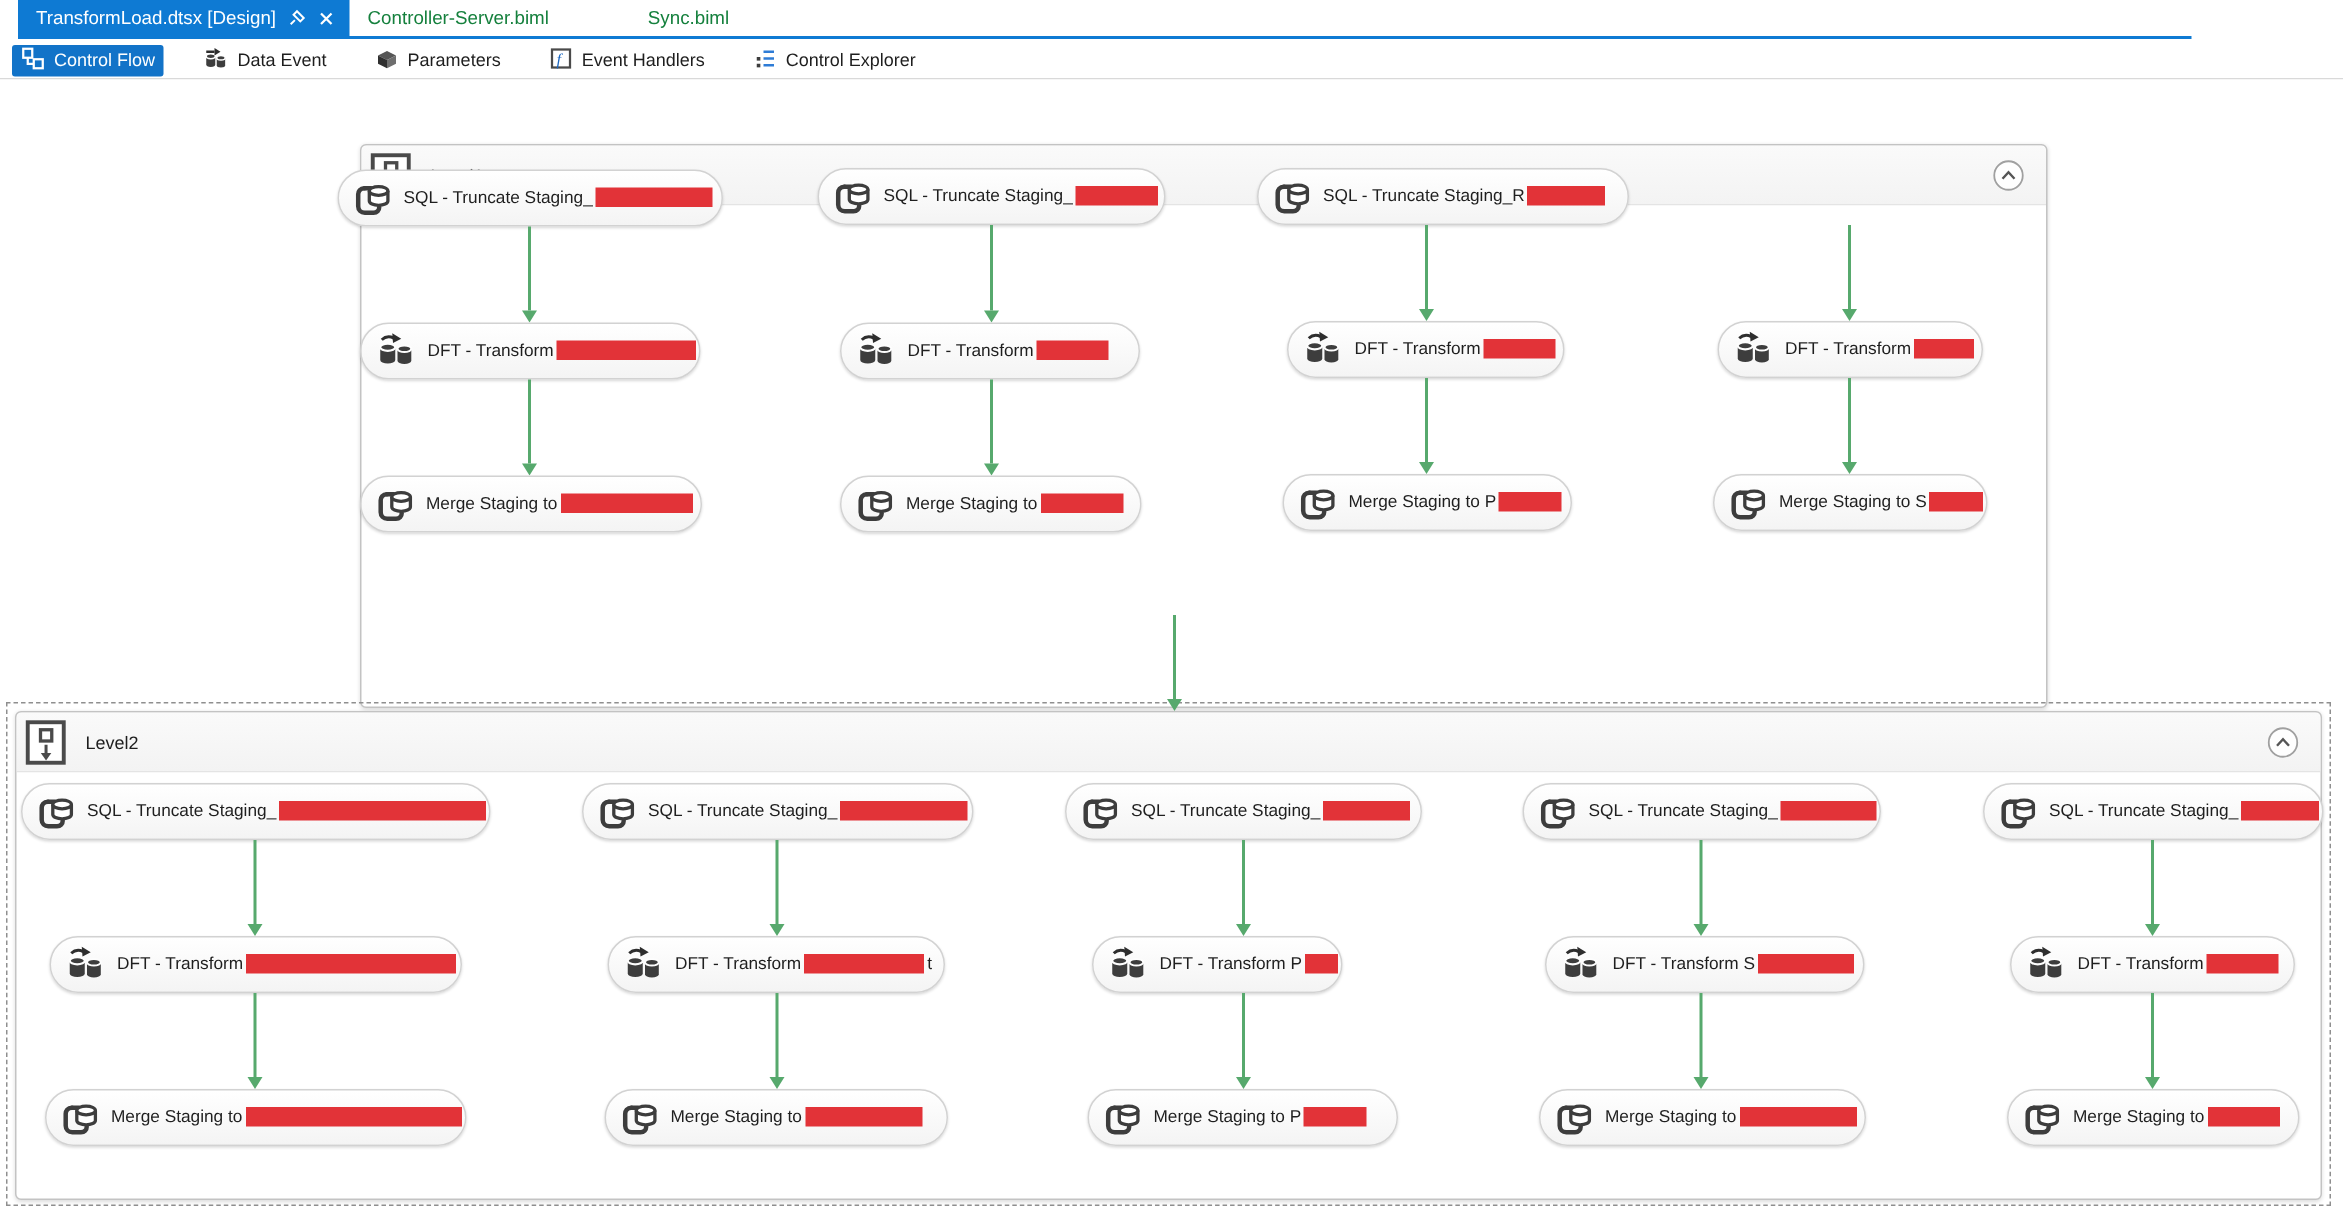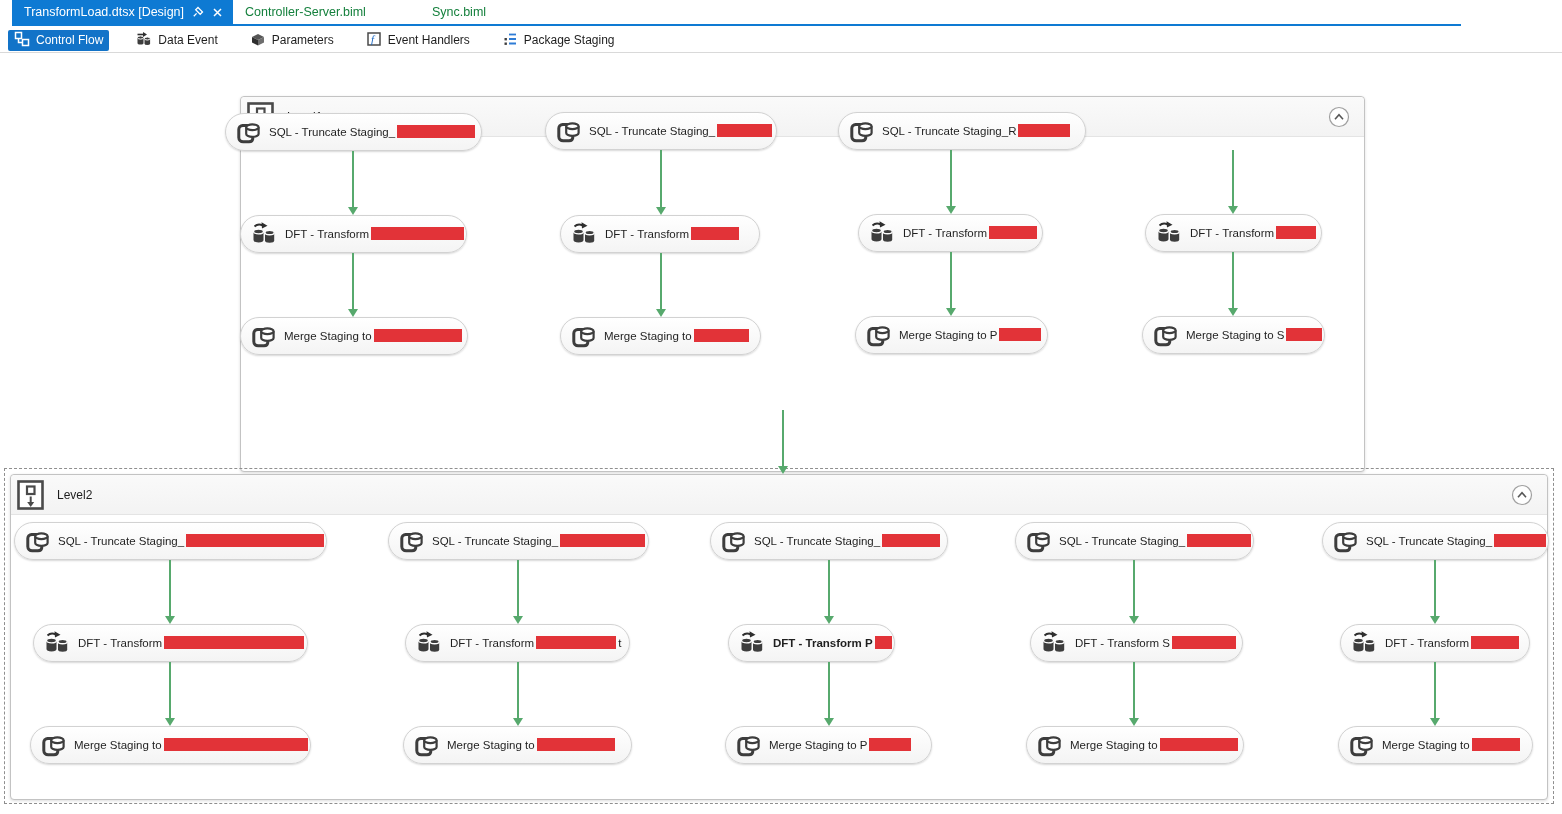--- a/index.html
+++ b/index.html
@@ -119,21 +119,21 @@
   </div>
   <div class="tbitem">
     <span>
       <svg width="16" height="16" viewBox="0 0 16 16">
           <path d="M7 3.5 H14" stroke="#2e7cd6" stroke-width="1.8"></path>
           <path d="M7 8 H14 M7 12.5 H14" stroke="#2e7cd6" stroke-width="1.8"></path>
           <rect x="2.5" y="7" width="2.4" height="2.4" fill="#3d3d3d"></rect>
           <rect x="2.5" y="11.5" width="2.4" height="2.4" fill="#3d3d3d"></rect>
         </svg>
     </span>
-    <span>Package Staging</span>
+    <span>Control Explorer</span>
   </div>
 </div>
 
 <div class="surface" id="surface">
     <div class="container" style="left: 240px; top: 11px; width: 1125px; height: 376px; margin-top: 32px;">
       <div class="chead">
         <div class="seqicon">
           <svg width="29" height="32" viewBox="0 0 29 32">
             <rect x="2.5" y="2.5" width="24" height="27" fill="#fff" stroke="#4a4a4a" stroke-width="2.6"></rect>
             <rect x="11" y="7.5" width="7.5" height="7.5" fill="#fff" stroke="#4a4a4a" stroke-width="2.2"></rect>
@@ -418,21 +418,21 @@
           <path d="M8 6.5 L12.5 6.5" stroke="#3d3d3d" stroke-width="3" stroke-linecap="round"></path>
           <path d="M11.2 8.3 V15 a6.2 2.9 0 0 0 12.4 0 V8.3" fill="#fff" stroke="#3d3d3d" stroke-width="2.2"></path>
           <ellipse cx="17.4" cy="8.3" rx="6.2" ry="2.9" fill="#fff" stroke="#3d3d3d" stroke-width="2.2"></ellipse>
         </svg>
       </div>
       <div class="tlabel">SQL - Truncate Staging_</div>
       <span class="redact" style="width: 58px;"></span>
     </div>
     <div class="arrowline" style="left: 828px; top: 507px; height: 56px;"></div>
     <div class="arrowhead" style="left: 824px; top: 563px;"></div>
-    <div class="task" style="left: 728px; top: 571px; width: 167px; font-weight: bold;">
+    <div class="task" style="left: 728px; top: 571px; width: 167px;">
       <div class="ticon">
         <svg width="27" height="26" viewBox="0 0 27 26">
           <path d="M3.5 10.5 V19 a5 2.4 0 0 0 10 0 V10.5" fill="#3d3d3d"></path>
           <ellipse cx="8.5" cy="10.5" rx="5" ry="2.4" fill="#3d3d3d" stroke="#fdfdfd" stroke-width="1.4"></ellipse>
           <path d="M15 11.5 V19.5 a4.6 2.2 0 0 0 9.2 0 V11.5" fill="#3d3d3d"></path>
           <ellipse cx="19.6" cy="11.5" rx="4.6" ry="2.2" fill="#3d3d3d" stroke="#fdfdfd" stroke-width="1.4"></ellipse>
           <path d="M4.5 5.5 C7 3.2 10 3.2 12.5 4.4" fill="none" stroke="#2e2e2e" stroke-width="2"></path>
           <polygon points="11.5,1.2 17.5,4.8 12,7.6" fill="#2e2e2e"></polygon>
         </svg>
       </div>

